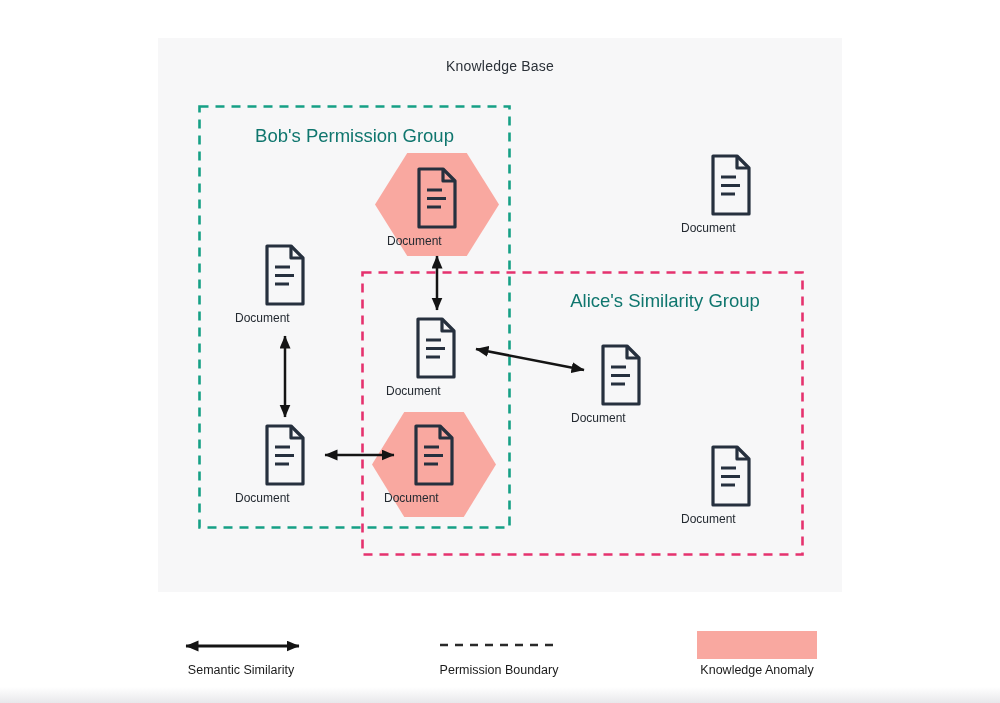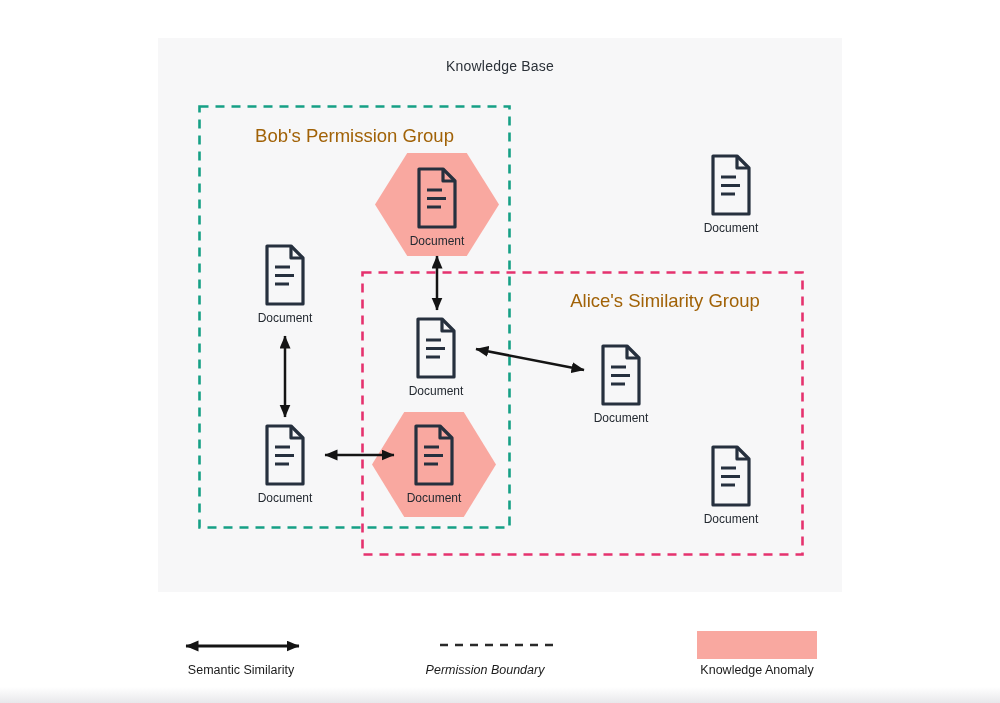--- a/index.html
+++ b/index.html
@@ -5,39 +5,39 @@
   * { margin:0; padding:0; box-sizing:border-box; }
   html,body { background:#ffffff; }
   body { font-family:"Liberation Sans", sans-serif; }
   .page { position:relative; width:1000px; height:703px; background:#ffffff; overflow:hidden; }
 
   .panel { position:absolute; left:158px; top:38px; width:684px; height:554px; background:#f7f7f8; }
 
   .kb-title { position:absolute; left:158px; top:53px; width:684px; text-align:center;
               font-size:14px; line-height:26px; color:#2b3138; letter-spacing:0.2px; }
 
-  .group-title { position:absolute; font-size:18.5px; line-height:24px; color:#a16207; }
+  .group-title { position:absolute; font-size:18.5px; line-height:24px; color:#0f766e; }
   .bob-title   { left:199px; top:124px; width:311px; text-align:center; }
   .alice-title { left:515px; top:289px; width:300px; text-align:center; }
 
   .hex { position:absolute; background:#f9a8a0;
          clip-path:polygon(0 50%, 26% 0, 74% 0, 100% 50%, 74% 100%, 26% 100%); }
   .hex-top    { left:375px; top:153px; width:124px; height:103px; }
   .hex-bottom { left:372px; top:412px; width:124px; height:105px; }
 
   .overlay { position:absolute; left:0; top:0; width:1000px; height:703px; pointer-events:none; }
 
-  .doc { position:absolute; width:100px; text-align:center; }
+  .doc { position:absolute; width:100px; }
   .doc svg { display:block; margin:0 auto; }
   .doc-label { margin-top:4px; font-size:12px; line-height:15px; color:#242a31; }
 
   .legend-label { position:absolute; width:160px; text-align:center; font-size:12.5px;
                   line-height:16px; color:#1b1b1b; top:662px; }
   .legend-sem   { left:161px; }
-  .legend-bound { left:405px;font-style:italic; }
+  .legend-bound { left:419px; }
   .legend-anom  { left:677px; }
   .swatch { position:absolute; left:697px; top:631px; width:120px; height:28px; background:#f9a8a0; }
 
   .bottom-strip { position:absolute; left:0; top:687px; width:1000px; height:16px;
                   background:linear-gradient(180deg, #ffffff 0%, #e8e8eb 100%); }
 </style>
 </head>
 <body>
 
 <div class="page">

